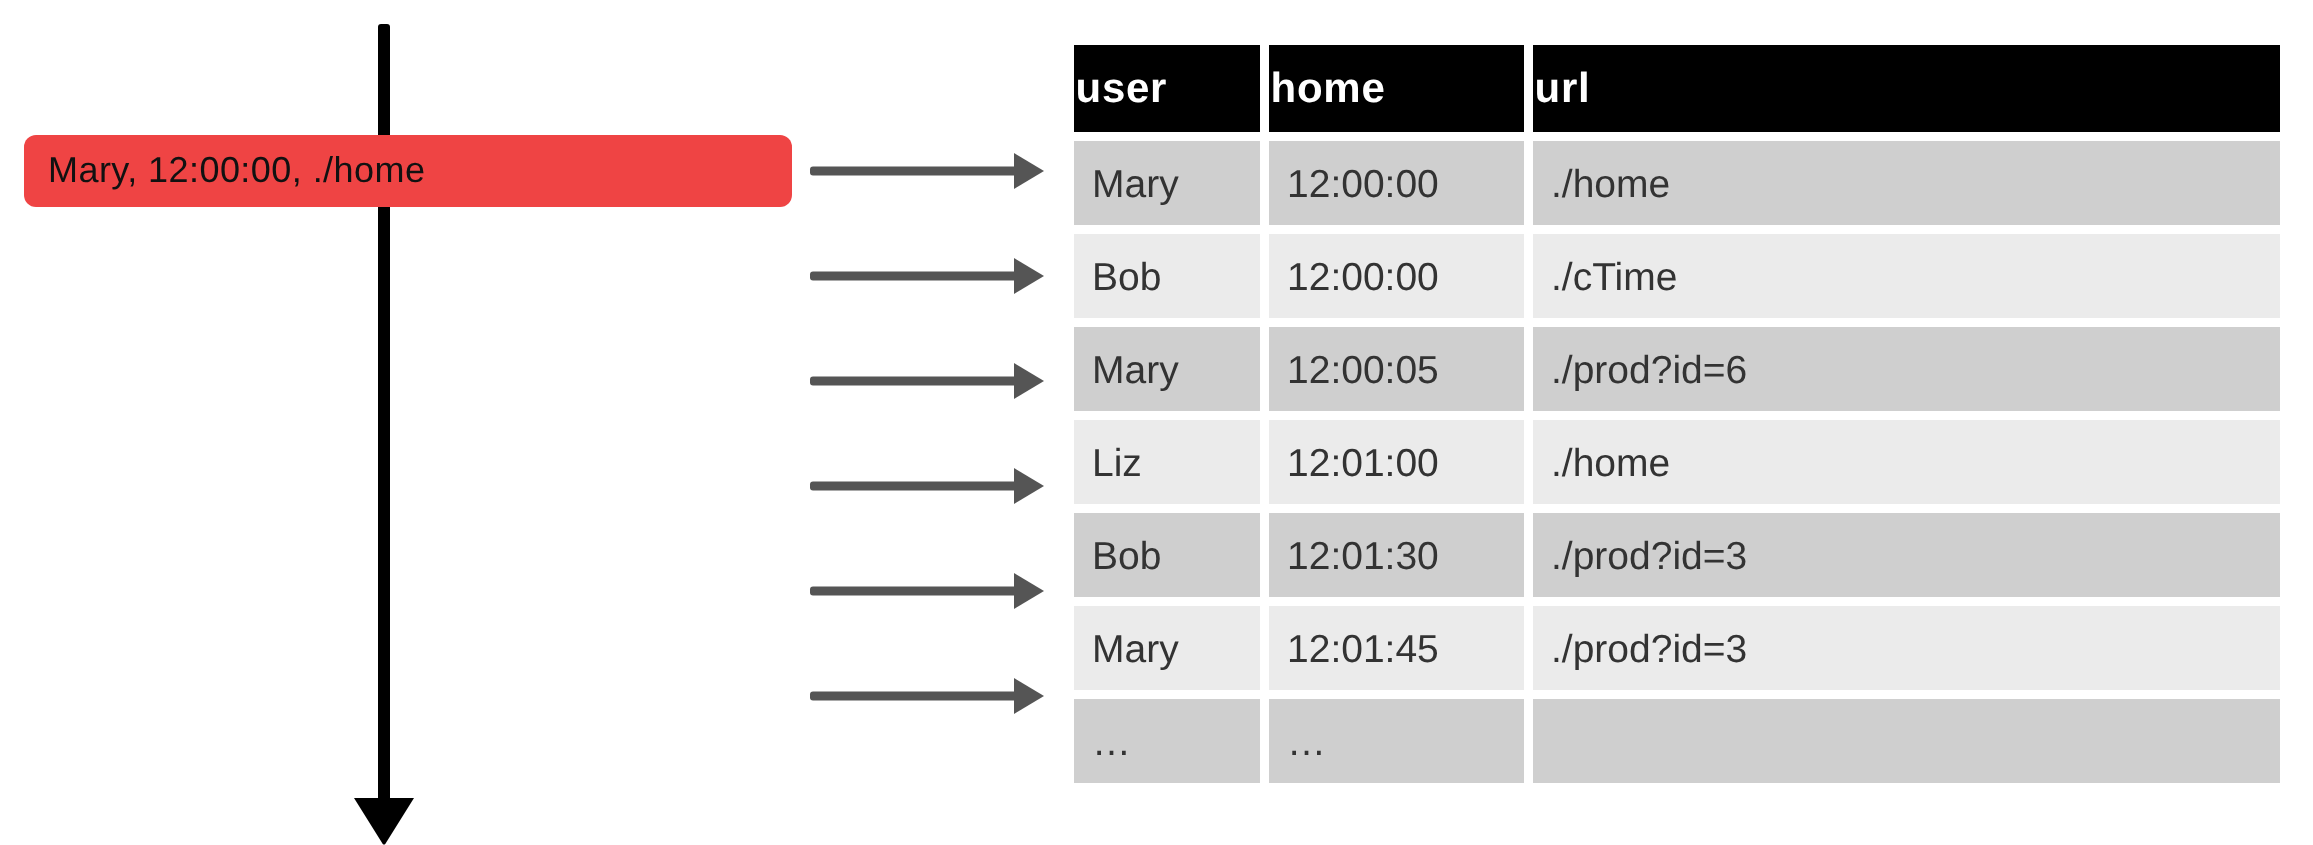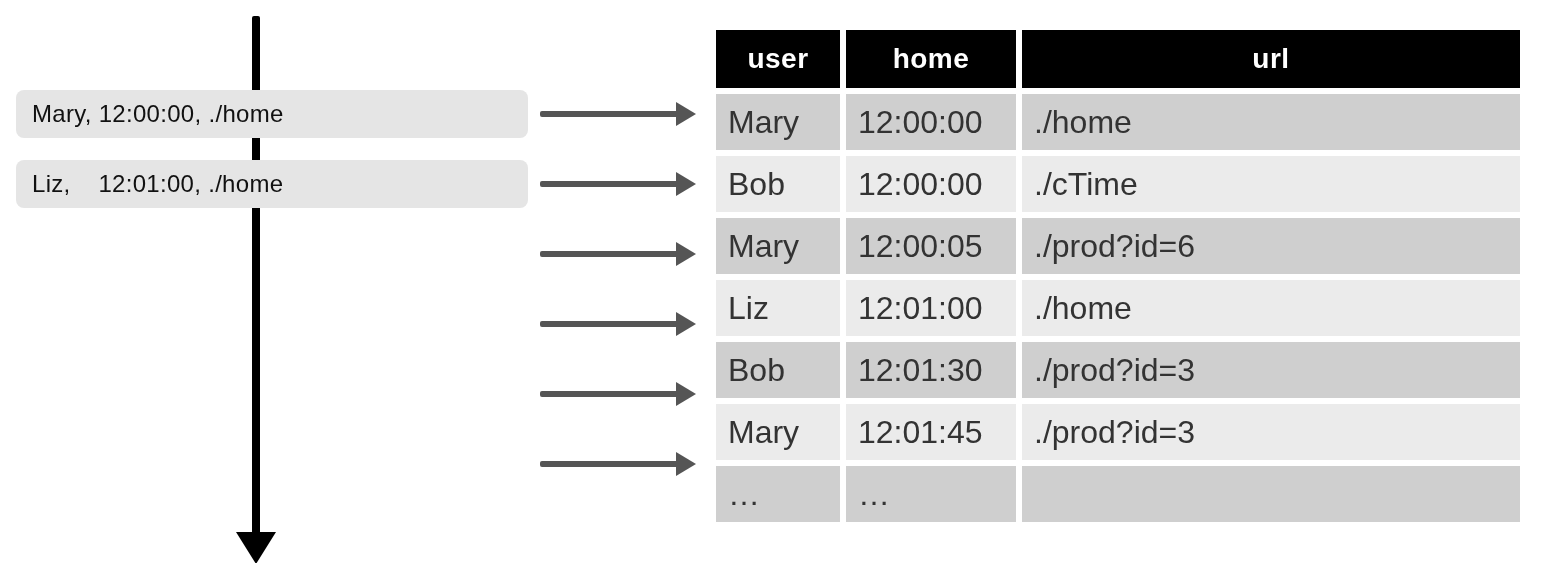--- a/index.html
+++ b/index.html
@@ -50,21 +50,21 @@
     left: 16px;
     top: 90px;
     width: 512px;
     display: flex;
     flex-direction: column;
     gap: 22px;
   }
   .log-item {
     height: 48px;
     line-height: 48px;
-    background: #e5e5e5;
+    background: #ef4444;
     border-radius: 8px;
     padding: 0 16px;
     white-space: pre;
     letter-spacing: 0.3px;
     color: #111;
   }
 
   
   .h-arrow {
     position: absolute;
@@ -102,48 +102,47 @@
     table-layout: fixed;
   }
   .tbl col.c-user { width: 124px; }
   .tbl col.c-ctime { width: 170px; }
   .tbl col.c-url { width: 498px; }
   .tbl th {
     background: #000;
     color: #fff;
     font-weight: 700;
     height: 56px;
-    text-align: center;
+    text-align: left;
     font-size: 28px;
     letter-spacing: 0.5px;
   }
   .tbl td {
     height: 56px;
     padding: 0 12px;
     text-align: left;
-    font-size: 32px;
+    font-size: 26px;
     color: #333;
   }
   .tbl tr.odd td { background: #cfcfcf; }
   .tbl tr.even td { background: #ebebeb; }
 
 </style>
 </head>
 <body>
 
 <div class="canvas">
 
   <div class="time-arrow">
     <div class="shaft"></div>
     <div class="head"></div>
   </div>
 
   <div class="log-list">
     <div class="log-item">Mary, 12:00:00, ./home</div>
-    <div class="log-item">Liz,    12:01:00, ./home</div>
   </div>
 
   <div class="h-arrow" style="top:114px">
       <div class="line"></div>
       <div class="head"></div>
     </div>
   <div class="h-arrow" style="top:184px">
       <div class="line"></div>
       <div class="head"></div>
     </div>

